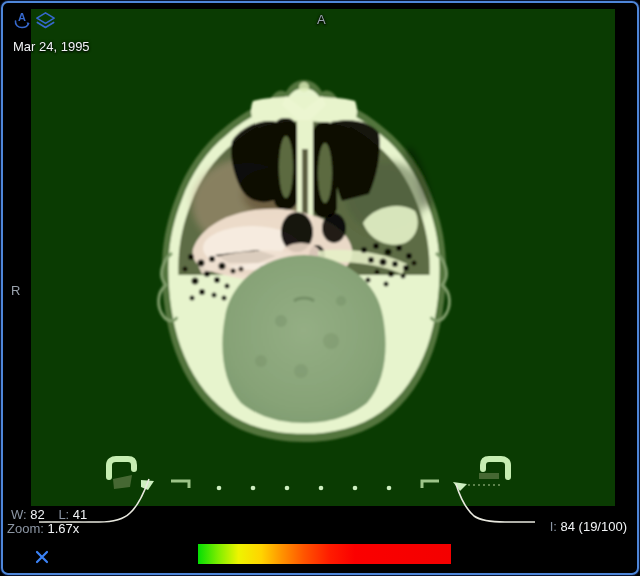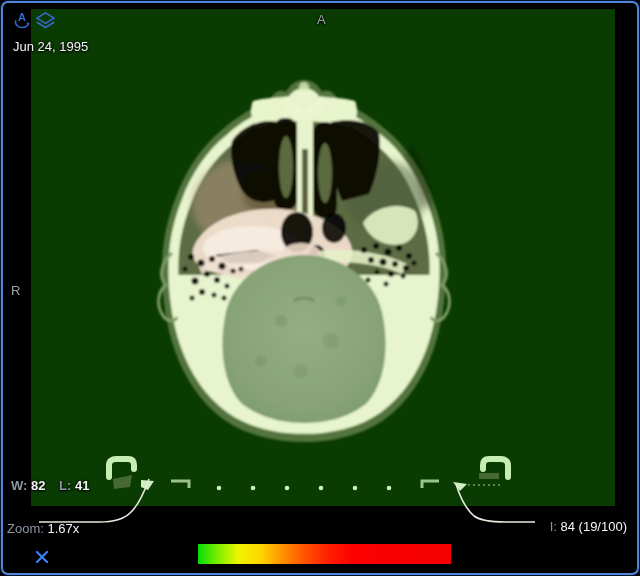--- a/index.html
+++ b/index.html
@@ -159,25 +159,25 @@
   <svg class="icon-btn" style="left:9px;top:7px;" width="20" height="22" viewBox="0 0 20 22">
     <text x="10" y="11" font-size="11" font-weight="bold" fill="#3668cc" text-anchor="middle">A</text>
     <path d="M3.5,11 C3,15 6,17.5 10,17.5 C13.2,17.5 15.6,16 16.6,13.5" stroke="#3668cc" stroke-width="1.6" fill="none" stroke-linecap="round"></path>
     <path d="M14.6,12.2 L17.2,12.9 L15.8,15.6 Z" fill="#3668cc"></path>
   </svg>
   <svg class="icon-btn" style="left:31px;top:6px;" width="23" height="24" viewBox="0 0 24 24">
     <path d="M12,3.5 L21,9 L12,14.5 L3,9 Z" stroke="#3668cc" stroke-width="1.7" fill="none" stroke-linejoin="round"></path>
     <path d="M3.5,13.5 L12,18.8 L20.5,13.5" stroke="#3668cc" stroke-width="1.7" fill="none" stroke-linejoin="round" stroke-linecap="round"></path>
   </svg>
 
-  <div class="ovl" style="left:10px;top:37px;">Jun 24, 1995</div>
+  <div class="ovl" style="left:10px;top:37px;">Mar 24, 1995</div>
   <div class="ovl marker" style="left:314px;top:10px;">A</div>
   <div class="ovl marker" style="left:8px;top:281px;">R</div>
 
-  <div class="ovl" style="left:8px;top:476px;font-weight:bold;">
+  <div class="ovl" style="left:8px;top:505px;">
     <span class="dim">W:</span>
     <span class="val">82</span>
     <span class="dim">L:</span>
     <span>41</span>
   </div>
   <div class="ovl" style="left:4px;top:519px;">
     <span class="dim">Zoom:</span>
     <span>1.67x</span>
   </div>
   <div class="ovl" style="right:10px;top:517px;text-align:right;">

